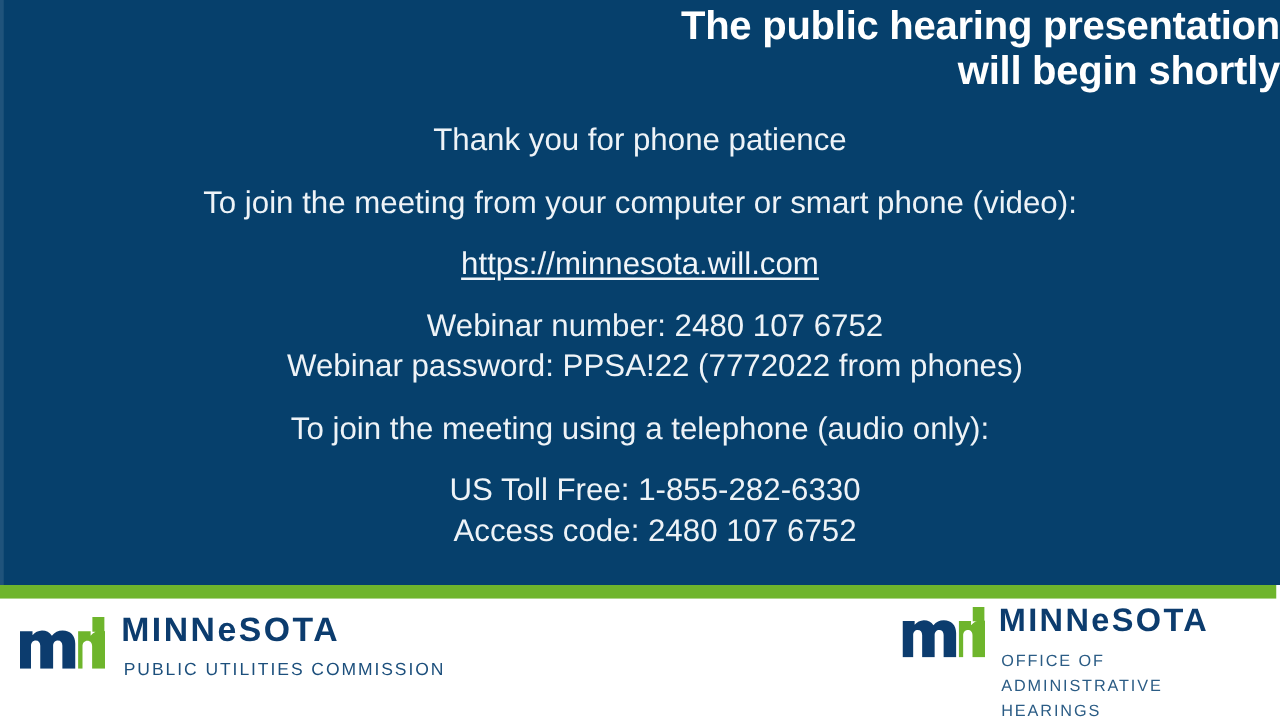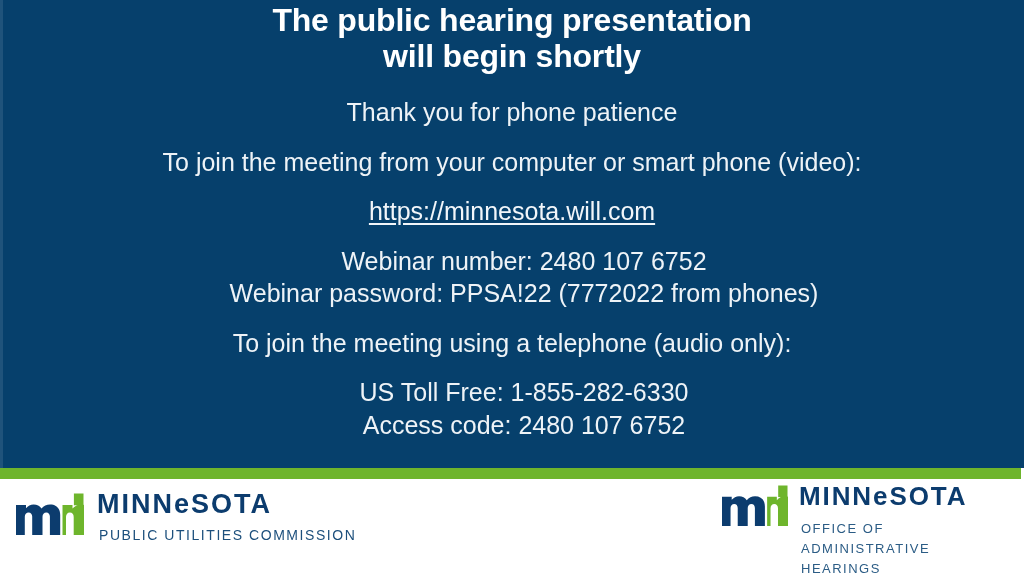--- a/index.html
+++ b/index.html
@@ -54,21 +54,21 @@
     left: 0;
     top: 2px;
     width: 1024px;
     text-align: center;
     color: #ffffff;
     font-weight: bold;
     font-size: 32px;
     line-height: 1.14;
     letter-spacing: -0.2px;
   }
-  .title-line { display: block; white-space: nowrap; }
+  .title-line { display: block; white-space: nowrap; text-align: right; }
 
   
   .body-block {
     position: absolute;
     left: 0;
     top: 96px;
     width: 1024px;
     text-align: center;
     color: #eef3f7;
     font-size: 25px;

